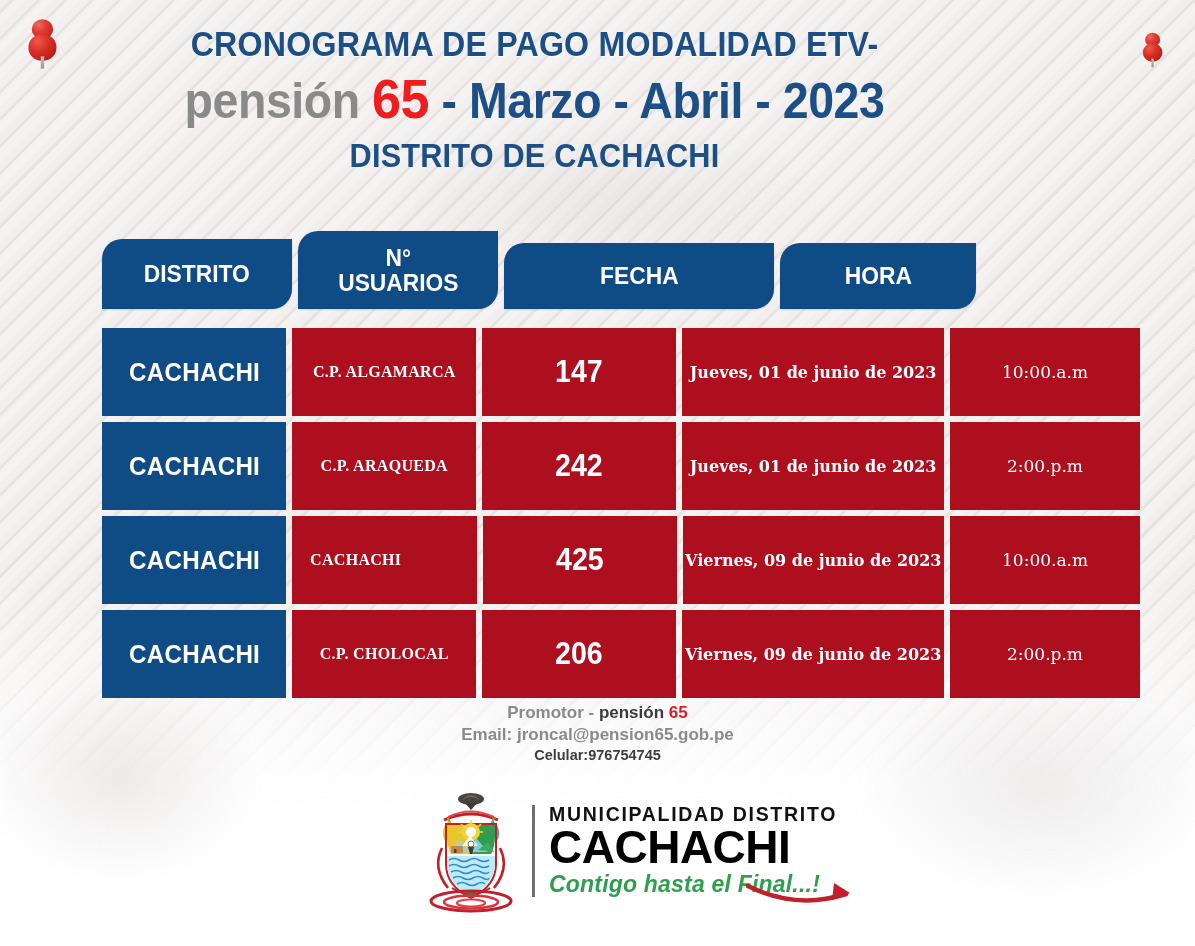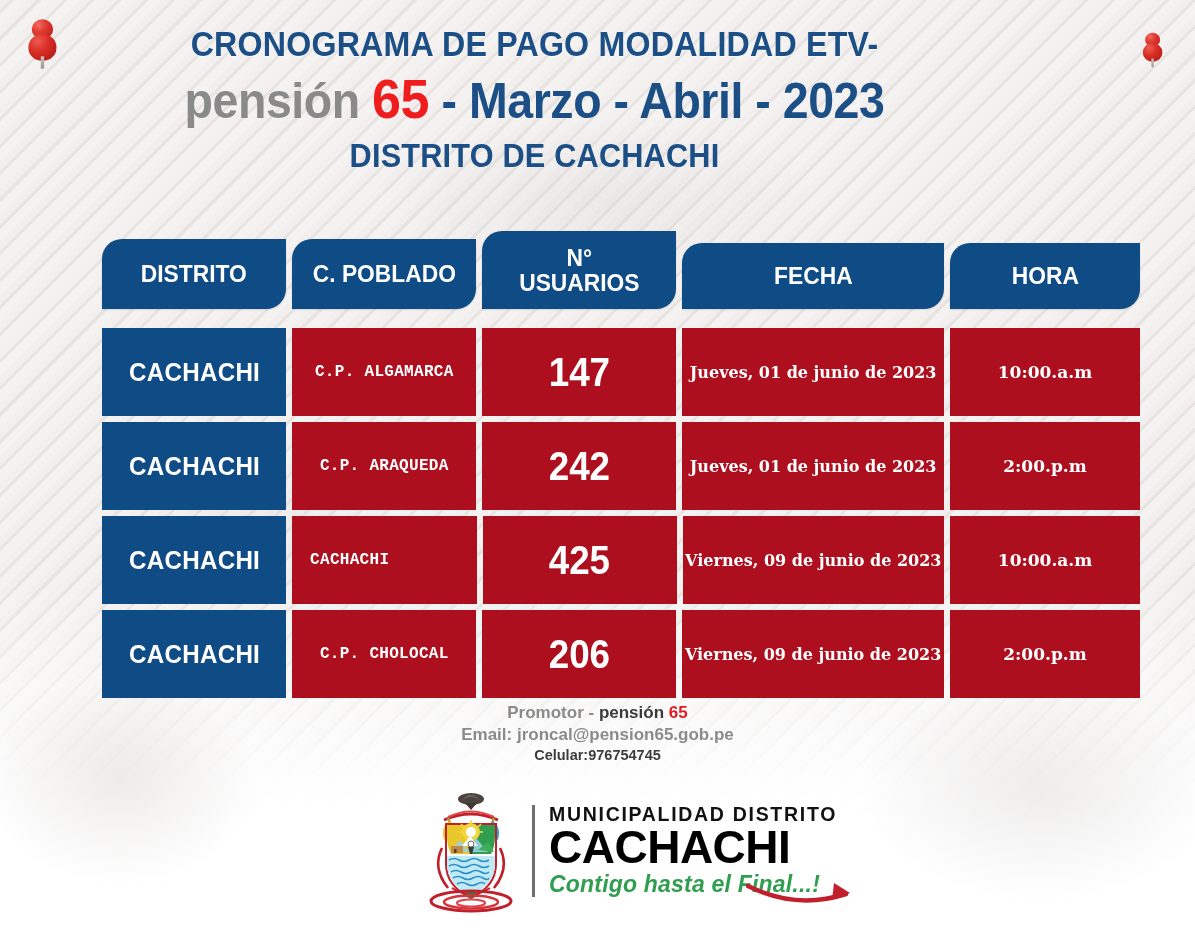--- a/index.html
+++ b/index.html
@@ -145,41 +145,41 @@
     overflow: hidden;
   }
   .td.district {
     background: #0f4b85;
     font-size: 26px;
     font-weight: bold;
     letter-spacing: 0.3px;
   }
   .td.district span { transform: scaleX(0.93); display:block; }
   .td.poblado {
-    font-family: Liberation Mono, monospace;
+    font-family: Liberation Serif, serif;
     font-size: 16px;
     font-weight: bold;
     letter-spacing: 0.3px;
   }
   .td.poblado.align-left { justify-content: flex-start; padding-left: 18px; }
   .td.usuarios {
-    font-size: 40px;
+    font-size: 31px;
     font-weight: bold;
   }
   .td.usuarios span { transform: scaleX(0.92); display:block; }
   .td.fecha {
     font-family: "DejaVu Serif", "Liberation Serif", serif;
     font-size: 16px;
     font-weight: bold;
     white-space: nowrap;
   }
   .td.hora {
     font-family: "DejaVu Serif", "Liberation Serif", serif;
     font-size: 17px;
-    font-weight: bold;
+    font-weight: normal;
     white-space: nowrap;
   }
 
   
   .c1 { width: 190px; }
   .c2 { width: 190px; }
   .c3 { width: 200px; }
   .c4 { width: 270px; }
   .c5 { width: 196px; }
 
@@ -266,23 +266,20 @@
       <span class="months">- Marzo - Abril - 2023</span>
     </div>
     <div class="title-line3">DISTRITO DE CACHACHI</div>
   </div>
 
   <div id="table">
 
     <div class="row" id="header-row">
       <div class="th" id="th-distrito">
         <span class="th-label">DISTRITO</span>
-      </div>
-      <div class="th" id="th-poblado">
-        <span class="th-label">C. POBLADO</span>
       </div>
       <div class="th" id="th-usuarios">
         <span class="th-label">
           <span>N°</span><br>
           <span>USUARIOS</span>
         </span>
       </div>
       <div class="th" id="th-fecha">
         <span class="th-label">FECHA</span>
       </div>

